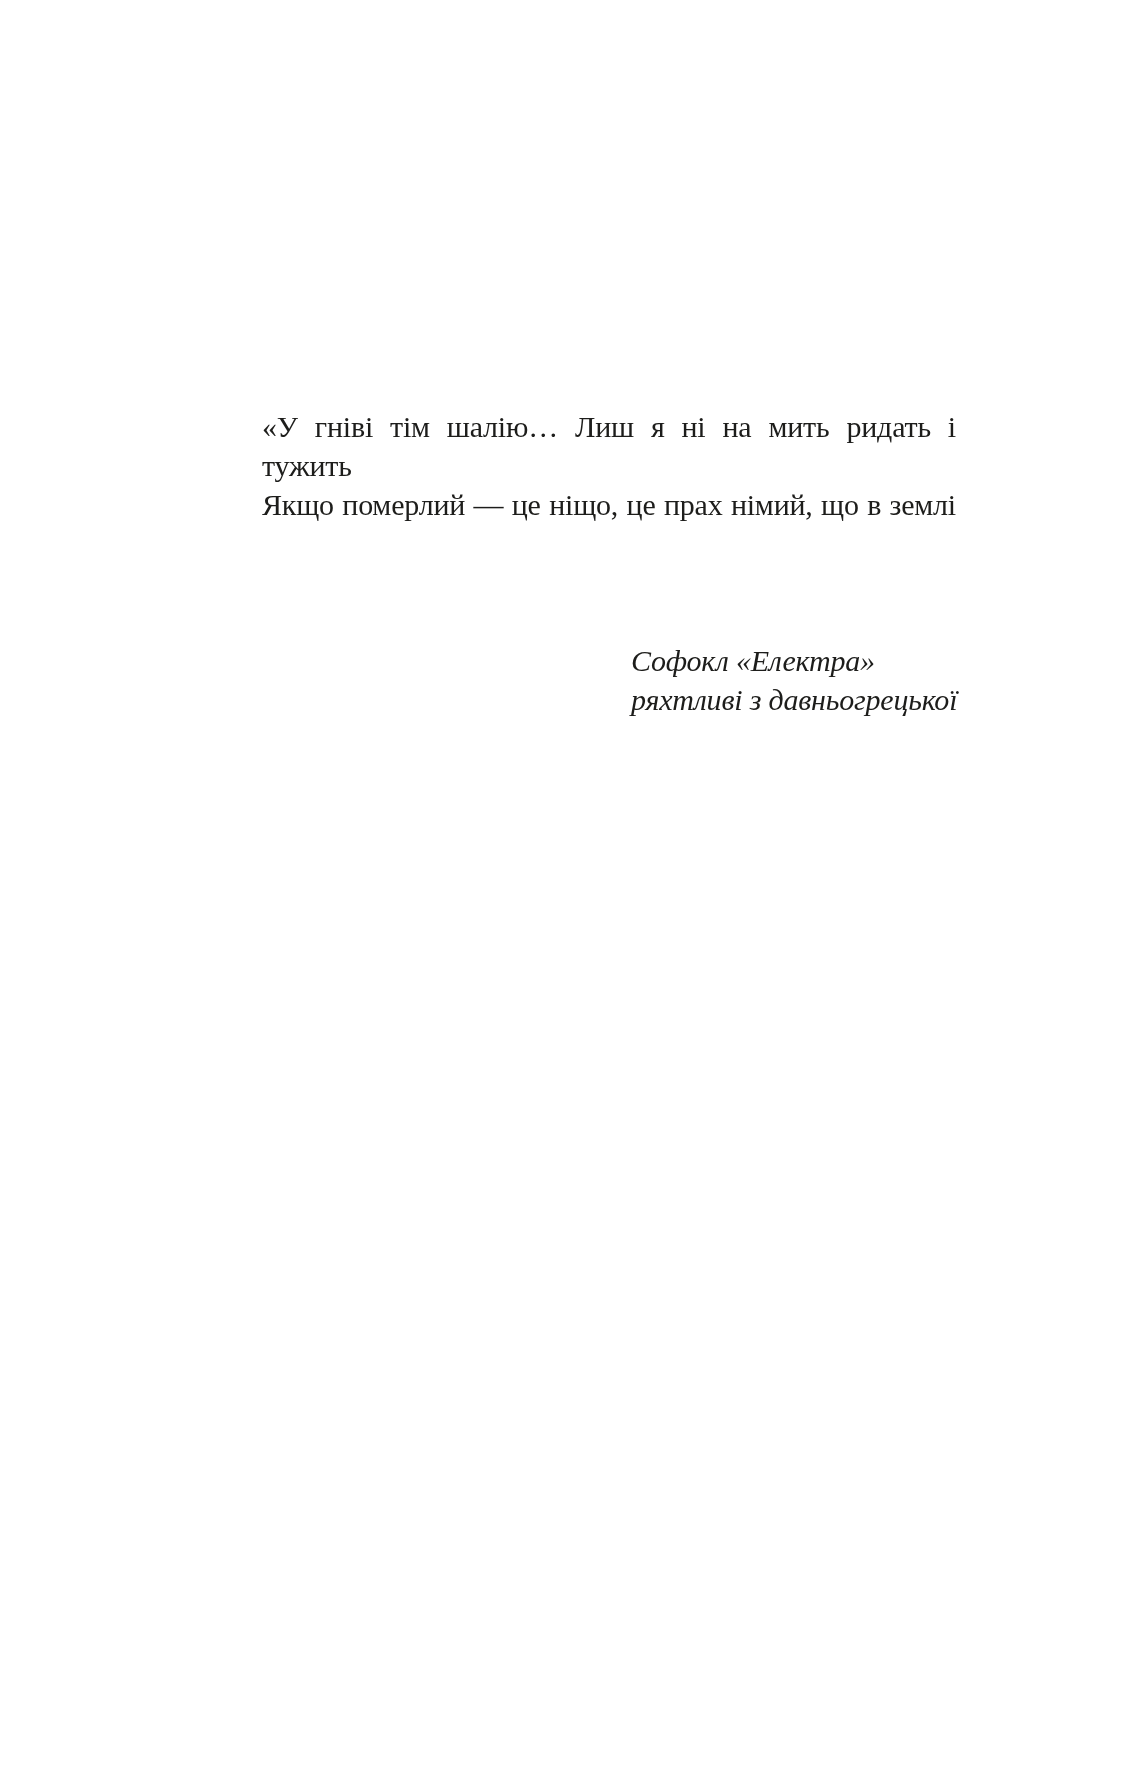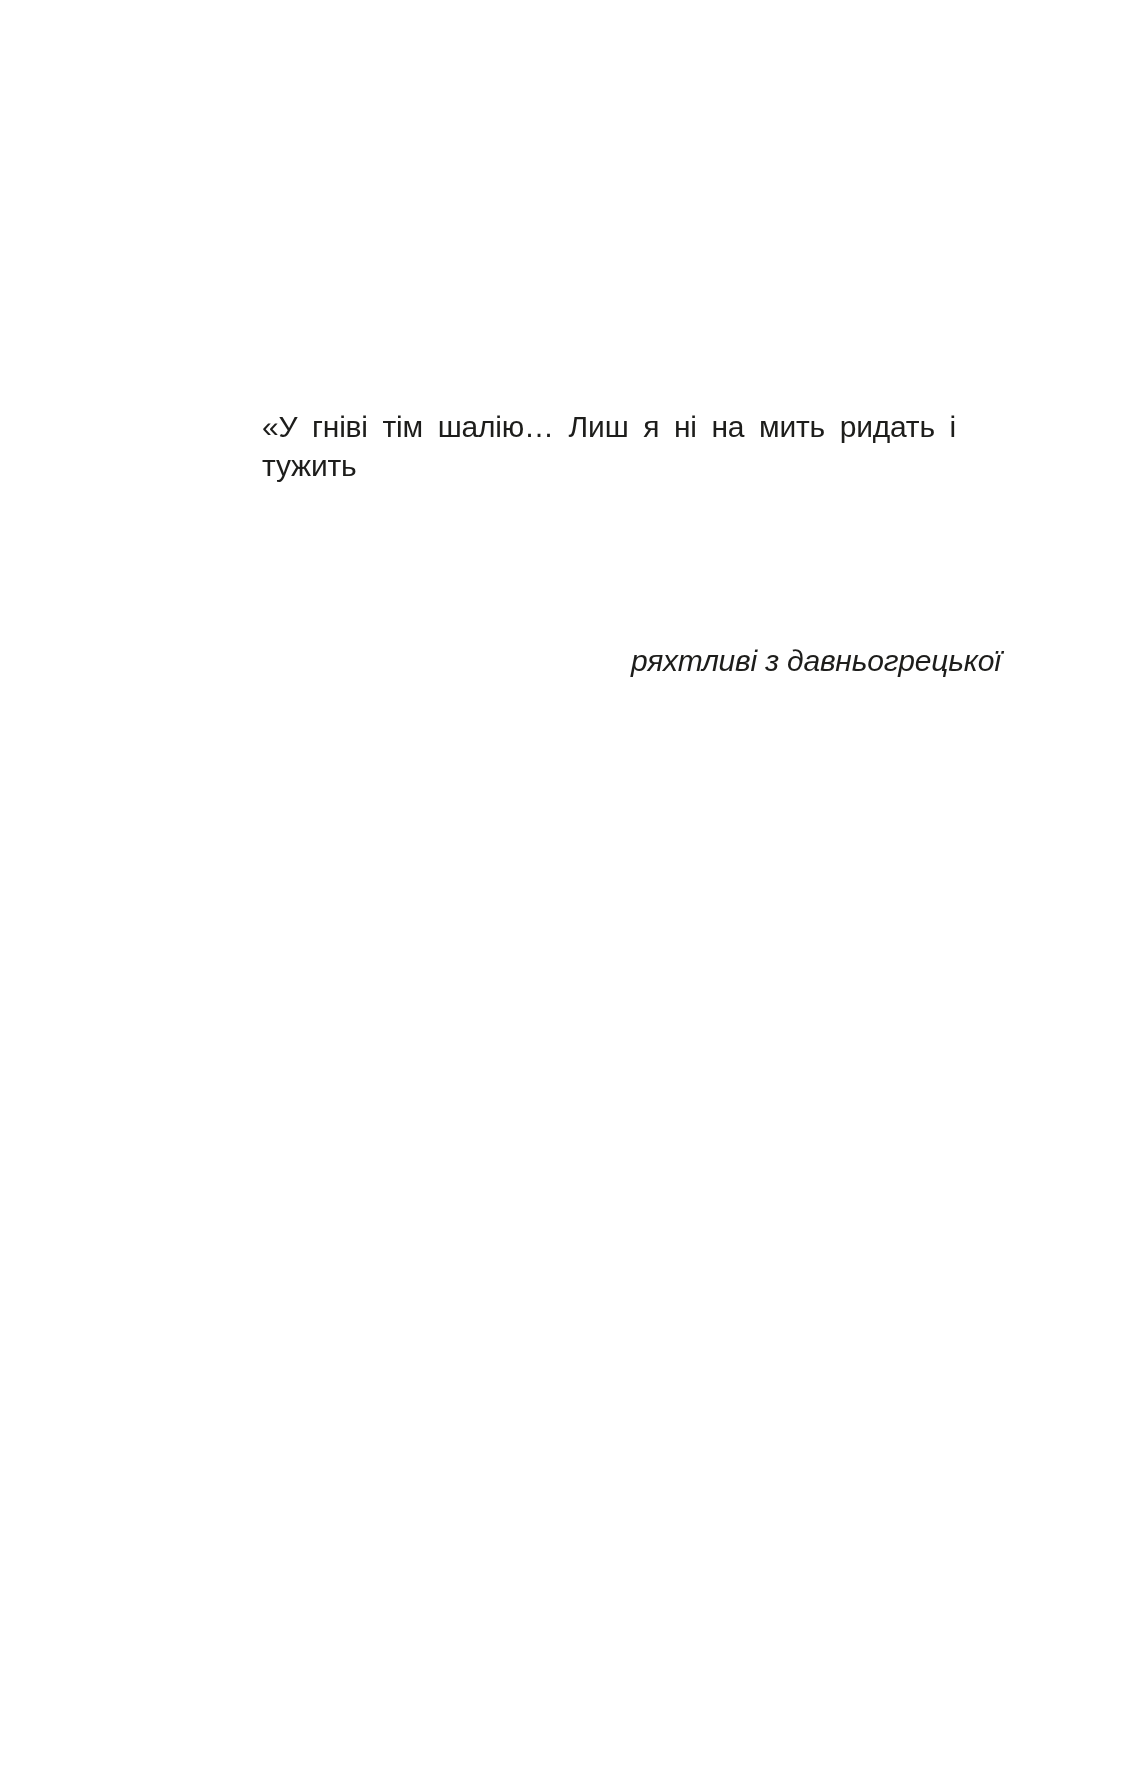--- a/index.html
+++ b/index.html
@@ -6,21 +6,21 @@
     margin: 0;
     padding: 0;
     background: #ffffff;
   }
   .page {
     position: relative;
     width: 1142px;
     height: 1772px;
     background: #ffffff;
     overflow: hidden;
-    font-family: Liberation Sans, sans-serif;
+    font-family: Liberation Serif, serif;
     color: #1d1d1b;
   }
   .quote-block {
     position: absolute;
     left: 262px;
     top: 407px;
     width: 694px;
   }
   .quote-line {
     font-size: 30px;
@@ -44,19 +44,21 @@
     letter-spacing: -0.2px;
   }
 </style>
 </head>
 <body>
 
 <div class="page">
 
   <div class="quote-block">
     <div class="quote-line">«У гніві тім шалію… Лиш я ні на мить ридать і тужить</div>
+    <div class="quote-line">Якщо померлий — це ніщо, це прах німий, що в землі</div>
   </div>
 
   <div class="attribution-block">
+    <div class="attribution-line">Софокл «Електра»</div>
     <div class="attribution-line">ряхтливі з давньогрецької</div>
   </div>
 
 </div>
 
 </body></html>

